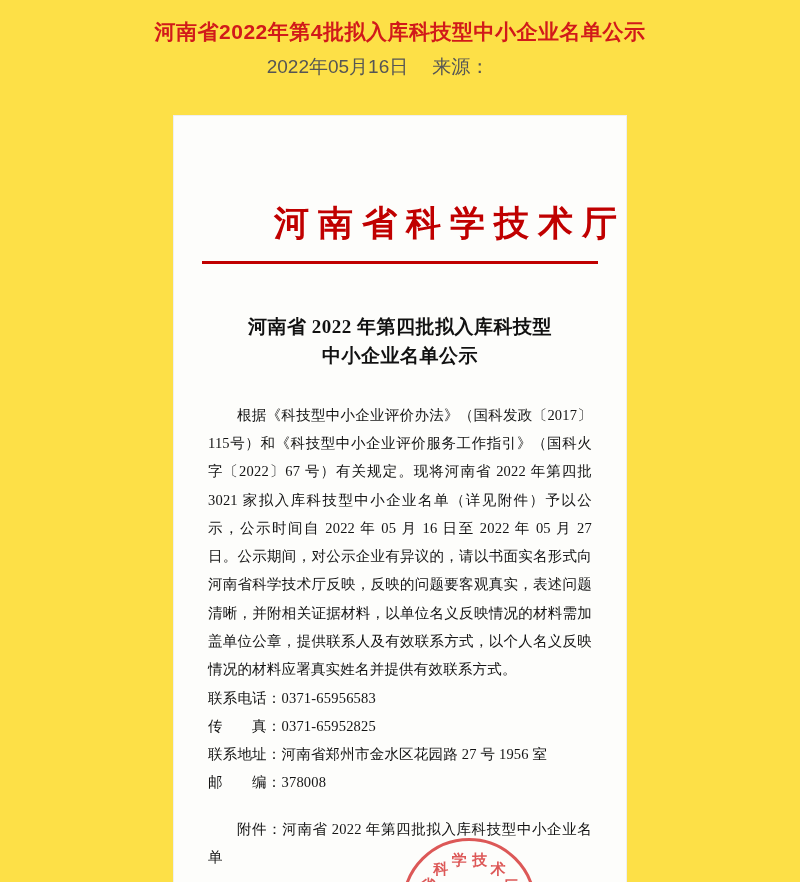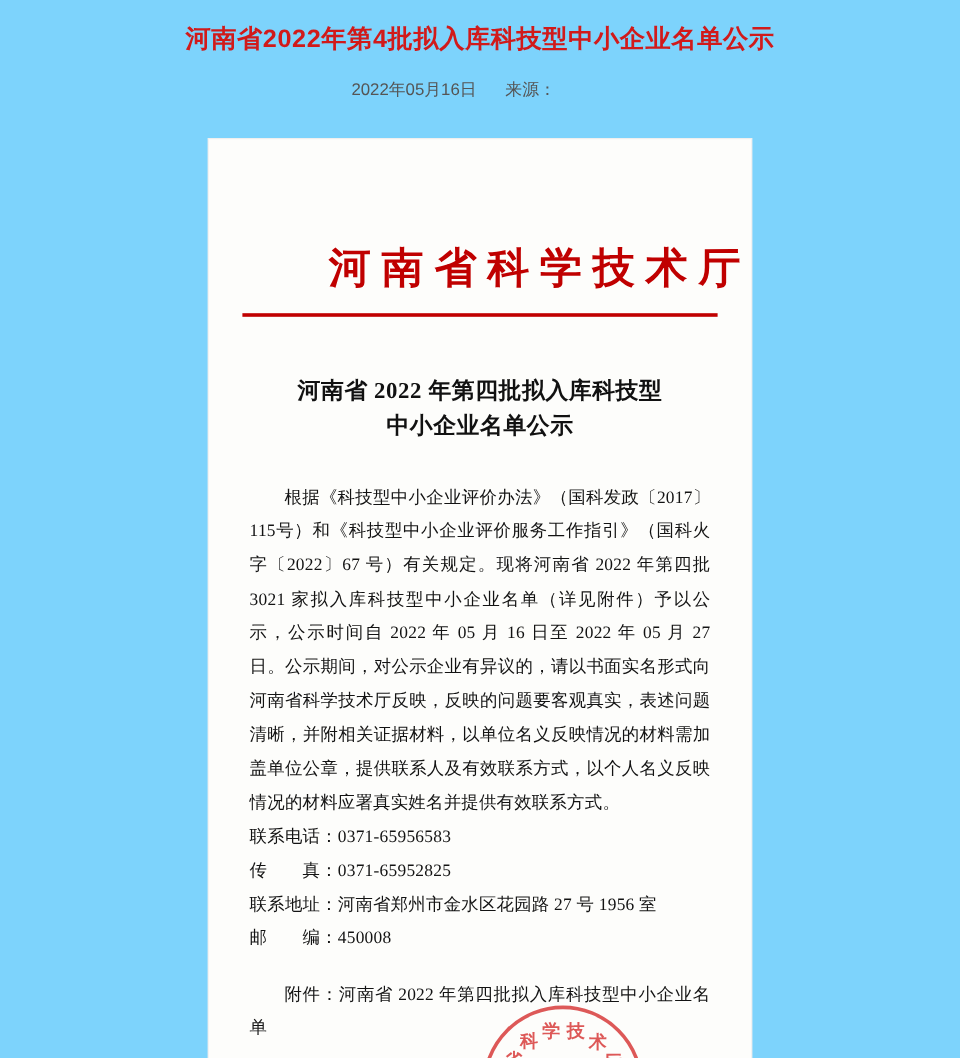--- a/index.html
+++ b/index.html
@@ -11,39 +11,39 @@
     width: 800px;
     height: 882px;
     font-family: "Liberation Sans", sans-serif;
     color: #000;
     overflow: hidden;
   }
   .page {
     position: relative;
     width: 800px;
     height: 882px;
-    background: #7dd3fc;
+    background: #fde047;
   }
   
   .web-title {
     text-align: center;
     color: #d11a1a;
     font-size: 21px;
     font-weight: bold;
     letter-spacing: 0.5px;
     padding-top: 18px;
     font-family: "Liberation Sans", sans-serif;
   }
   .meta-row {
     display: flex;
     justify-content: center;
     align-items: center;
     gap: 24px;
-    margin-top: 20px;
-    font-size: 14px;
+    margin-top: 8px;
+    font-size: 19px;
     color: #555;
   }
   .meta-source {
     display: flex;
     align-items: center;
     gap: 4px;
   }
   .meta-source .src-val {
     min-width: 40px;
     display: inline-block;
@@ -166,21 +166,21 @@
       <div class="doc-title">
         <div>河南省 2022 年第四批拟入库科技型</div>
         <div>中小企业名单公示</div>
       </div>
 
       <div class="doc-body">
         <div class="para">根据《科技型中小企业评价办法》（国科发政〔2017〕115号）和《科技型中小企业评价服务工作指引》（国科火字〔2022〕67 号）有关规定。现将河南省 2022 年第四批 3021 家拟入库科技型中小企业名单（详见附件）予以公示，公示时间自 2022 年 05 月 16 日至 2022 年 05 月 27 日。公示期间，对公示企业有异议的，请以书面实名形式向河南省科学技术厅反映，反映的问题要客观真实，表述问题清晰，并附相关证据材料，以单位名义反映情况的材料需加盖单位公章，提供联系人及有效联系方式，以个人名义反映情况的材料应署真实姓名并提供有效联系方式。</div>
         <div class="contact-line">联系电话：0371-65956583</div>
         <div class="contact-line">传　　真：0371-65952825</div>
         <div class="contact-line">联系地址：河南省郑州市金水区花园路 27 号 1956 室</div>
-        <div class="contact-line">邮　　编：450008</div>
+        <div class="contact-line">邮　　编：378008</div>
         <div class="attach">附件：河南省 2022 年第四批拟入库科技型中小企业名单</div>
       </div>
 
       <div class="seal">
 
         <span class="seal-char" id="sc2" style="transform: translate(-41.2px, -20.5px);">省</span>
         <span class="seal-char" id="sc3" style="transform: translate(-28.2px, -36.3px);">科</span>
         <span class="seal-char" id="sc4" style="transform: translate(-9.7px, -45px);">学</span>
         <span class="seal-char" id="sc5" style="transform: translate(10.8px, -44.7px);">技</span>
         <span class="seal-char" id="sc6" style="transform: translate(29.1px, -35.6px);">术</span>

